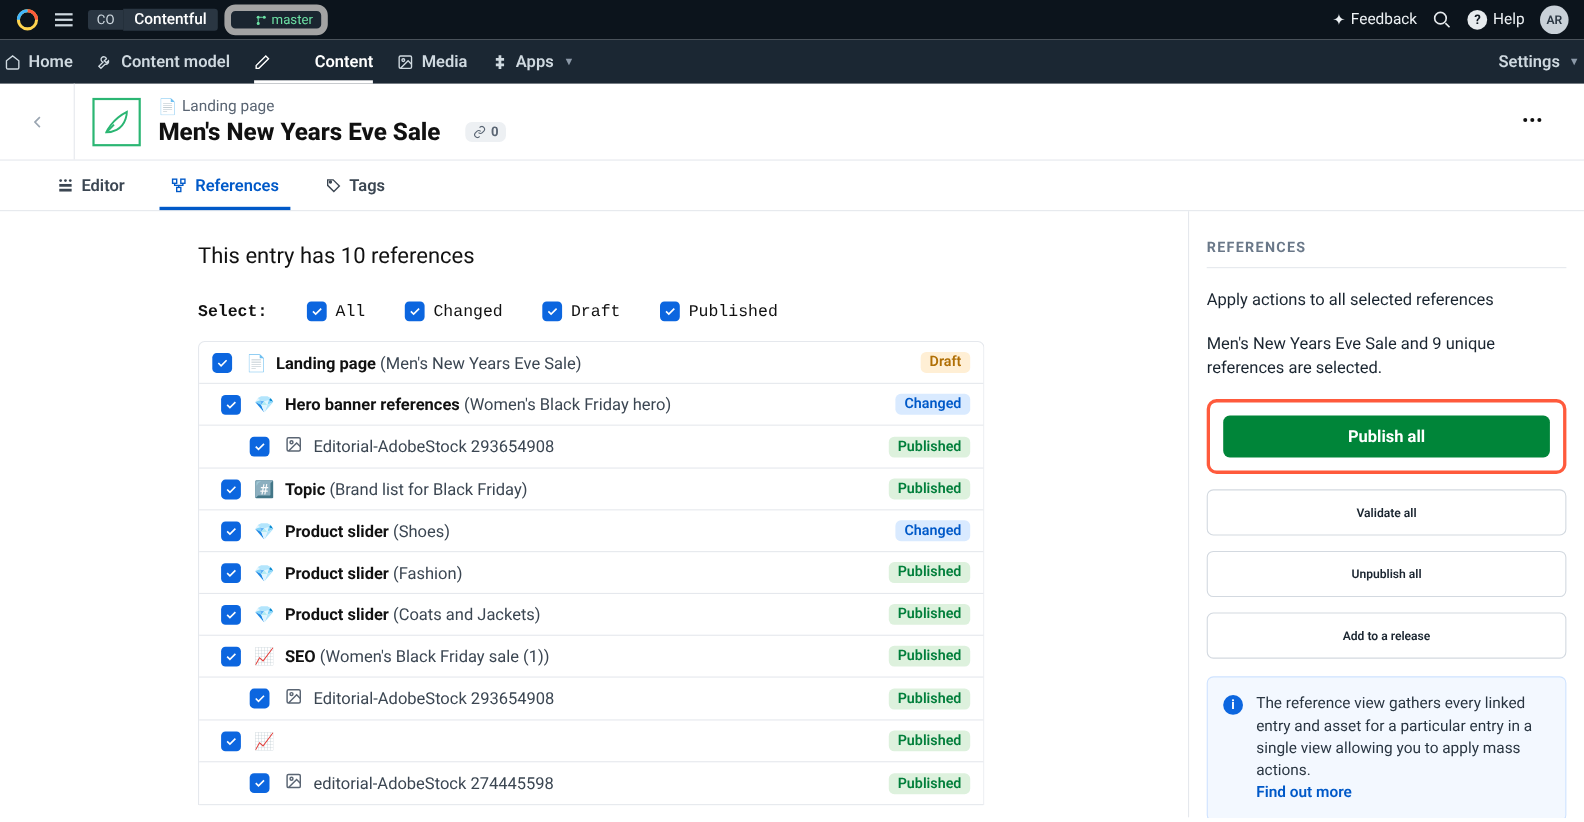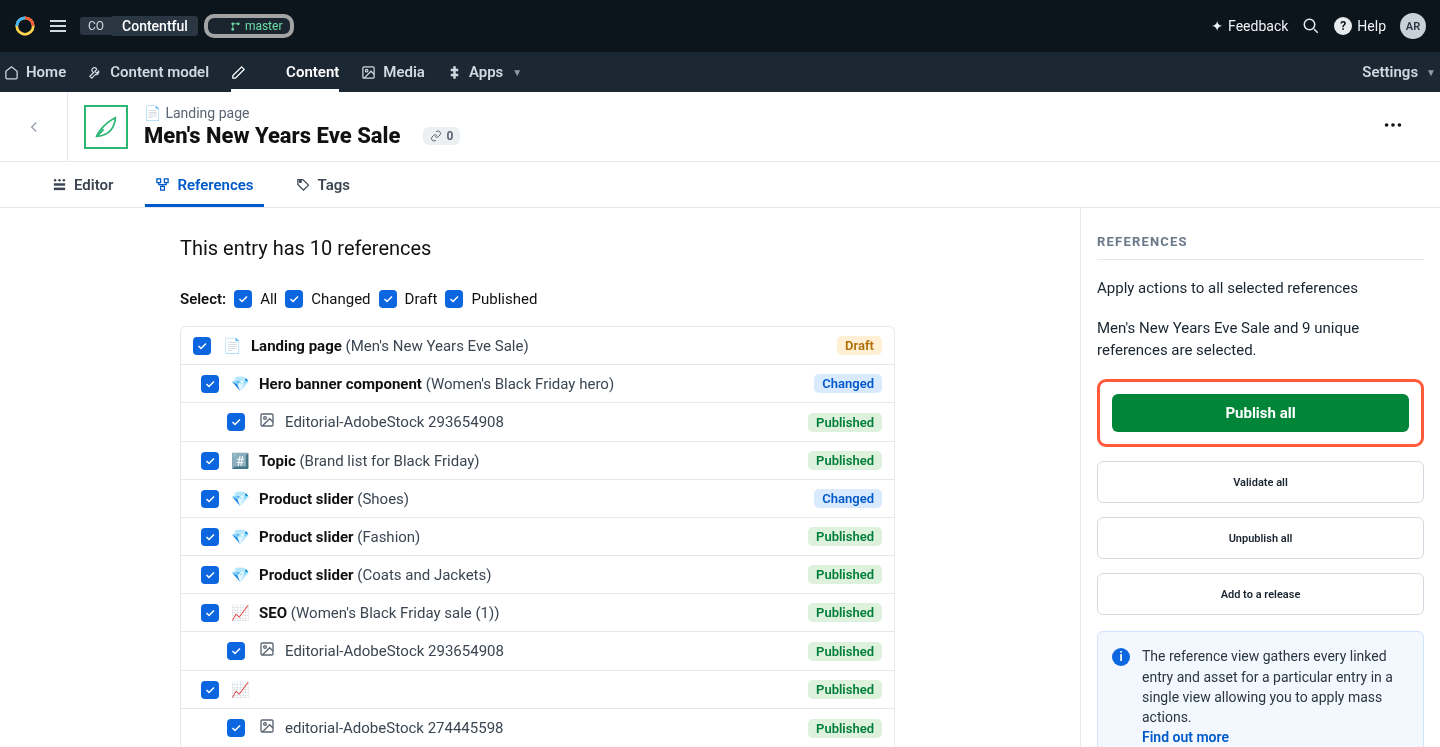--- a/index.html
+++ b/index.html
@@ -17,28 +17,28 @@
     --badge-changed-bg: #d9eaff;
     --badge-changed-fg: #0059c8;
     --badge-published-bg: #ddf1dd;
     --badge-published-fg: #007e3a;
     --panel-heading: #6a7889;
     --sidebar-width: 360px;
   }
   * { box-sizing: border-box; }
   html, body { margin:0; padding:0; height:100%; font-family: -apple-system, BlinkMacSystemFont, "Segoe UI", Roboto, Helvetica, Arial, sans-serif; color:#111; background:#fff; }
   .top-bar {
-    height: 52px; background: var(--header-bg); display:flex; align-items:center; padding:0 14px; color:var(--text-light); font-size:14px; justify-content:space-between;
+    height: 36px; background: var(--header-bg); display:flex; align-items:center; padding:0 14px; color:var(--text-light); font-size:14px; justify-content:space-between;
   }
   .top-left, .top-right { display:flex; align-items:center; gap:14px; }
   .logo { width:22px; height:22px; display:flex; align-items:center; justify-content:center; }
   .hamburger { display:flex; flex-direction:column; gap:3px; cursor:pointer; }
   .hamburger span { width:16px; height:2px; background: #cfd9e0; display:block; }
   .space-badge { background:#2a3642; color:#cfd9e0; font-size:12px; padding:2px 8px; border-radius:3px 0 0 3px; }
-  .env-badge { background:#1a2530; border:4px solid #a3a3a3; color:#6ce0a4; font-size:12px; padding:1px 8px; border-radius:10px; margin-left:-2px; display:flex; align-items:center; gap:4px;}
+  .env-badge { background:#1a2530; border:6px solid #a3a3a3; color:#6ce0a4; font-size:12px; padding:1px 8px; border-radius:10px; margin-left:-2px; display:flex; align-items:center; gap:4px;}
   .env-badge::before { content:""; width:10px; height:10px; display:inline-block; background:none; }
   .project-name { color:#fff; font-size:14px; font-weight:500; }
   .top-right-item { display:flex; align-items:center; gap:5px; color:#eef2f5; font-size:14px; cursor:pointer; }
   .avatar { width:26px; height:26px; border-radius:50%; background:#c9d1d8; color:#2a3642; display:flex; align-items:center; justify-content:center; font-size:11px; font-weight:600;}
   .icon { display:inline-flex; align-items:center; justify-content:center; }
 
   .nav-bar { height:40px; background: var(--nav-bg); display:flex; align-items:center; justify-content:space-between; padding:0 4px; }
   .nav-left { display:flex; align-items:stretch; height:100%; gap:22px; }
   .nav-item { display:flex; align-items:center; gap:7px; color:#cfd9e0; font-size:15px; font-weight:600; cursor:pointer; height:100%; position:relative;}
   .nav-item.active { color:#fff;gap:40px; }
@@ -57,21 +57,21 @@
   .header-actions { margin-left:auto; padding-right:20px; cursor:pointer; }
 
   .tabs-row { border-bottom:1px solid var(--border); padding-left:52px; display:flex; gap:42px; height:46px; align-items:stretch;}
   .tab { display:flex; align-items:center; gap:7px; color:#3b4652; font-size:15px; font-weight:600; cursor:pointer; position:relative; }
   .tab.active { color: var(--link); }
   .tab.active::after { content:""; position:absolute; left:-10px; right:-10px; bottom:0; height:3px; background:var(--link);}
 
   .body { display:flex; height: calc(100% - 40px - 40px - 70px - 46px); }
   .main { flex:1 1 auto; padding: 28px 0 0 180px; padding-right:30px; overflow:auto;}
   .ref-count-line { font-size:20px; color:#111; margin-bottom:30px;}
-  .selectors { display:flex; align-items:center; gap:8px; margin-bottom:18px; font-size:15px; }
+  .selectors { display:flex; align-items:center; gap:36px; margin-bottom:18px; font-size:15px;font-family:Liberation Mono, monospace; }
   .sel-group { display:flex; align-items:center; gap:8px; }
   .cbx { width:18px; height:18px; background:var(--blue); border-radius:4px; display:flex; align-items:center; justify-content:center; }
   .cbx svg { width:12px; height:12px; }
 
   .tree { border:1px solid var(--border); border-radius:6px 6px 0 0; border-bottom:none; width:715px;}
   .row { display:flex; align-items:center; padding:9px 12px 9px 8px; border-bottom:1px solid var(--border); font-size:15px; }
   .row:last-child { }
   .indent-1 { padding-left: 16px; }
   .indent-2 { padding-left: 42px; }
   .row .cbx { margin: 0 12px 0 4px; flex:0 0 auto;}
@@ -328,21 +328,21 @@
           <span class="spacer"></span>
           <span class="badge Draft">Draft</span>
         </div>
         <div class="row indent-1">
           <span class="cbx">
             <svg viewBox="0 0 24 24" fill="none" stroke="#fff" stroke-width="3">
               <path d="M5 12l5 5L20 7"></path>
             </svg>
           </span>
           <span class="ricon"><span>💎</span></span>
-          <span class="rtext"><span class="rtype">Hero banner component</span> <span class="rname">(Women's Black Friday hero)</span></span>
+          <span class="rtext"><span class="rtype">Hero banner references</span> <span class="rname">(Women's Black Friday hero)</span></span>
           <span class="spacer"></span>
           <span class="badge Changed">Changed</span>
         </div>
         <div class="row indent-2">
           <span class="cbx">
             <svg viewBox="0 0 24 24" fill="none" stroke="#fff" stroke-width="3">
               <path d="M5 12l5 5L20 7"></path>
             </svg>
           </span>
           <span class="ricon"><svg width="16" height="16" viewBox="0 0 24 24" fill="none" stroke="#5a6573" stroke-width="2">

